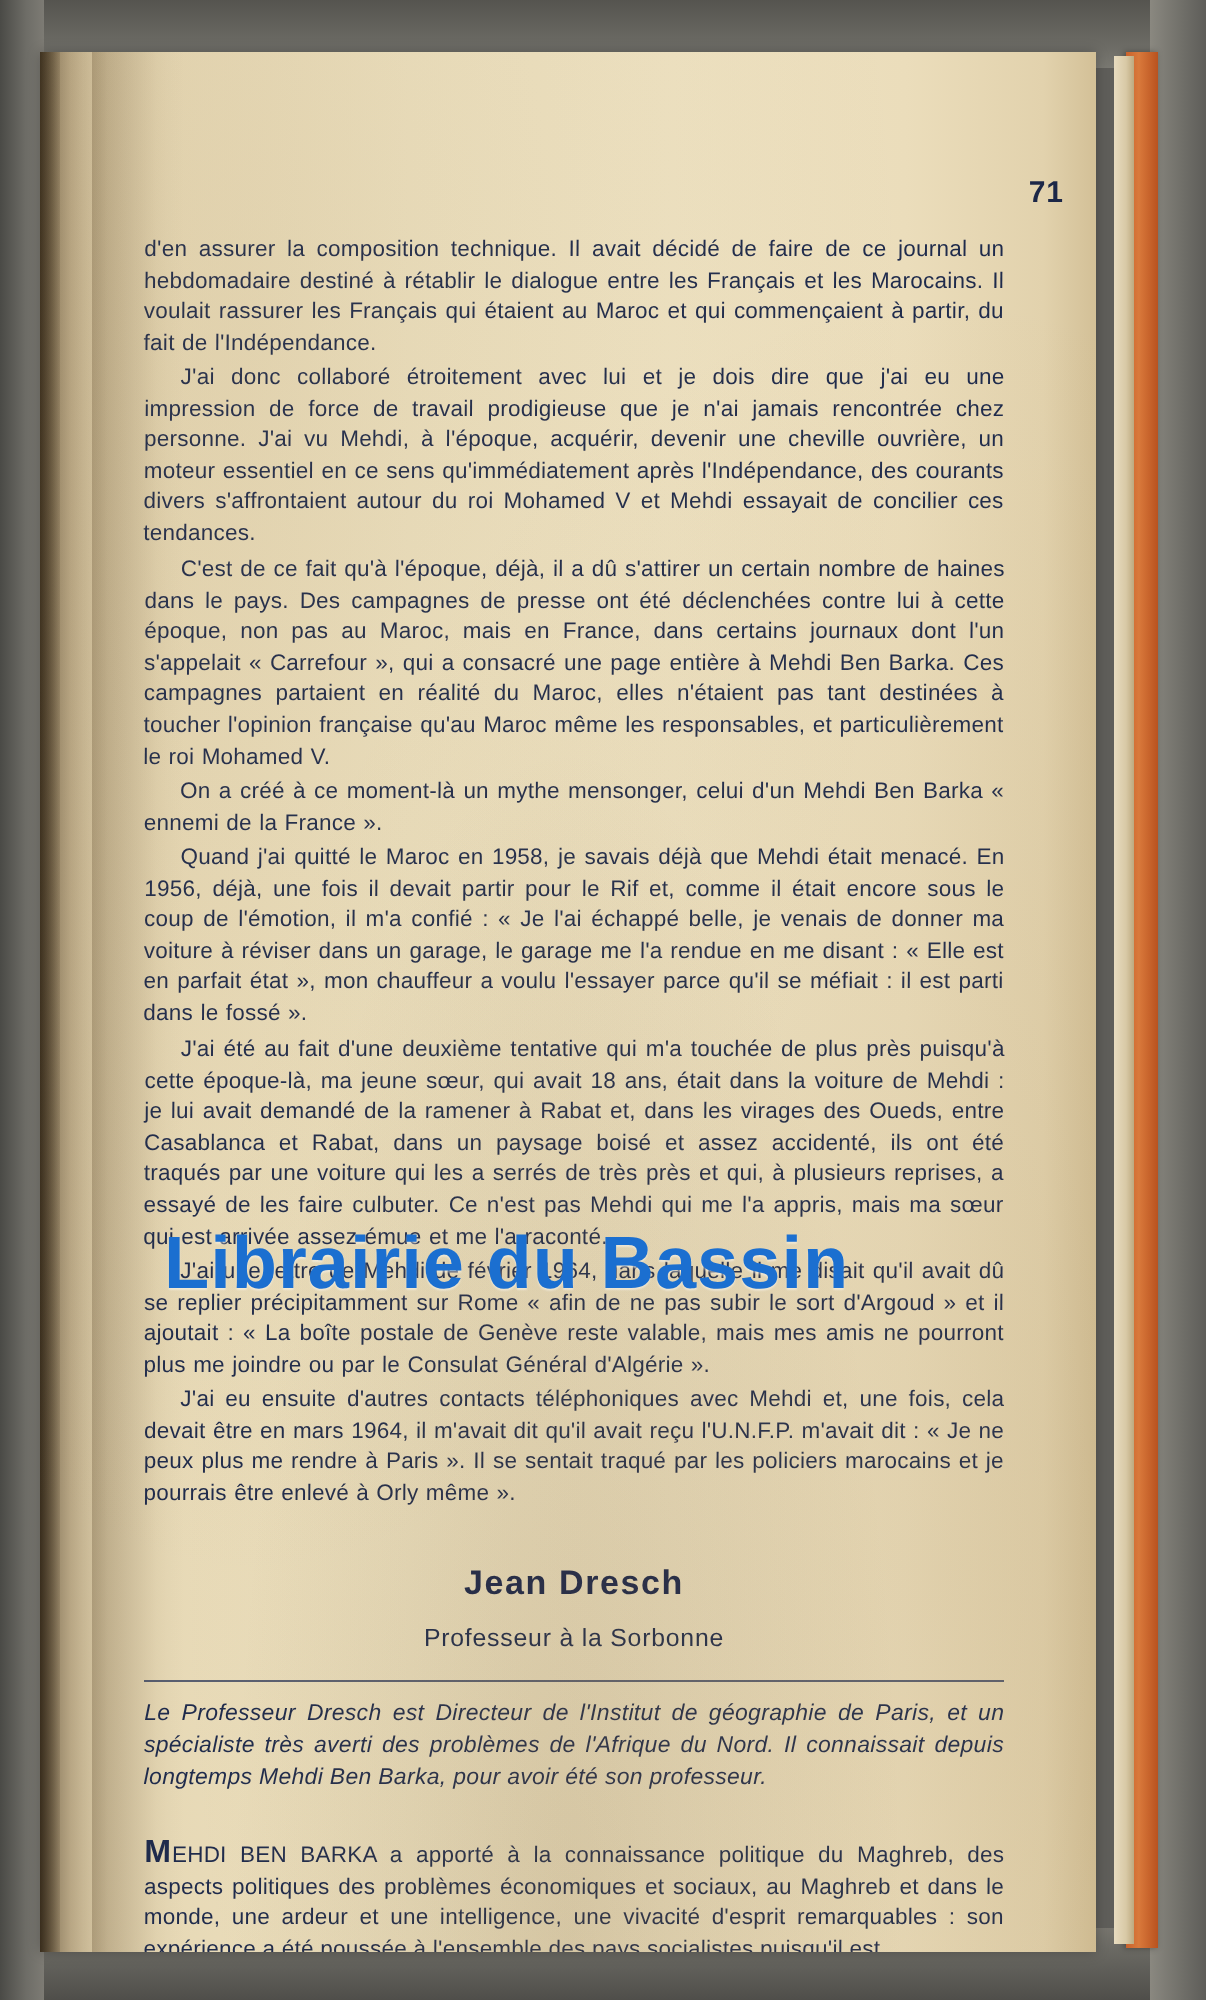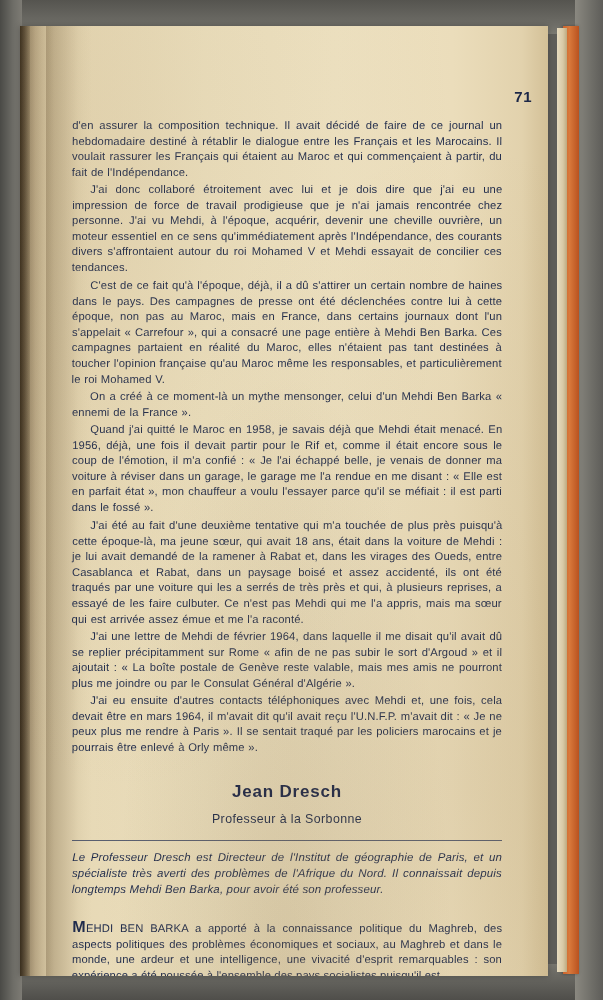--- a/index.html
+++ b/index.html
@@ -259,15 +259,16 @@
       <div class="rule"></div>
 
       <p class="italic-note">Le Professeur Dresch est Directeur de l'Institut de géographie de Paris, et un spécialiste très averti des problèmes de l'Afrique du Nord. Il connaissait depuis longtemps Mehdi Ben Barka, pour avoir été son professeur.</p>
 
       <p class="lead"><span class="dropcap">M</span><span>EHDI BEN BARKA a apporté à la connaissance politique du Maghreb, des aspects politiques des problèmes économiques et sociaux, au Maghreb et dans le monde, une ardeur et une intelligence, une vivacité d'esprit remarquables : son expérience a été poussée à l'ensemble des pays socialistes puisqu'il est</span></p>
 
     </div>
 
     <div class="aging"></div>
 
+    <div class="watermark">Librairie du Bassin</div>
   </div>
 
 </div>
 
 </body></html>

